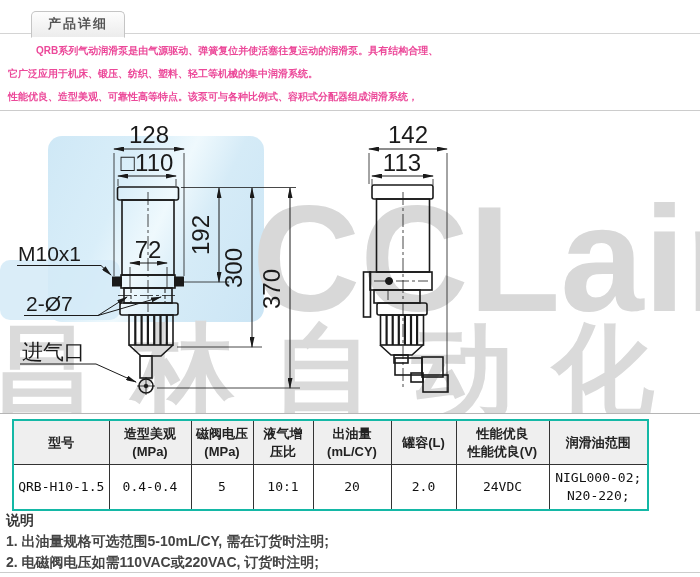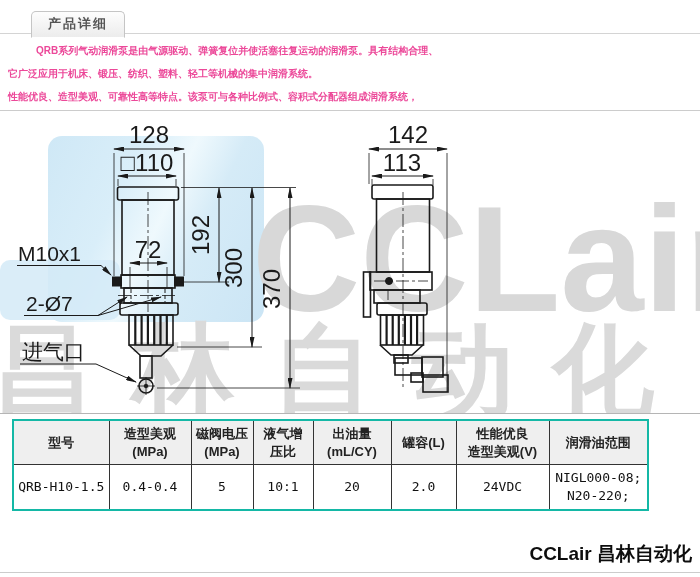--- a/index.html
+++ b/index.html
@@ -211,36 +211,40 @@
         <col style="width:99px">
     </colgroup>
     <tbody>
         <tr>
       <th><span>型号</span></th>
       <th><span>造型美观</span><span class="l2">(MPa)</span></th>
       <th><span>磁阀电压</span><span class="l2">(MPa)</span></th>
       <th><span>液气增</span><span class="l2">压比</span></th>
       <th><span>出油量</span><span class="l2">(mL/CY)</span></th>
       <th><span>罐容(L)</span></th>
-      <th><span>性能优良</span><span class="l2">造型美观(V)</span></th>
+      <th><span>性能优良</span><span class="l2">性能优良(V)</span></th>
       <th><span>润滑油范围</span></th>
     </tr>
     <tr>
       <td>QRB-H10-1.5</td>
       <td>0.4-0.4</td>
       <td>5</td>
       <td>10:1</td>
       <td>20</td>
       <td>2.0</td>
       <td>24VDC</td>
       <td>
-            <span class="l2">NIGL000-08;</span>
+            <span class="l2">NIGL000-02;</span>
             <span class="l2">N20-220;</span>
           </td>
     </tr>
   </tbody>
     </table>
 
-
-  <div class="brand">CCLair 昌林自动化</div>
+  <div class="notes">
+    <div class="ntitle">说明</div>
+    <div class="nitem">1. 出油量规格可选范围5-10mL/CY, 需在订货时注明;</div>
+    <div class="nitem">2. 电磁阀电压如需110VAC或220VAC, 订货时注明;</div>
+  </div>
+
   <div class="bottomline"></div>
 
 </div>
 
 </body></html>

